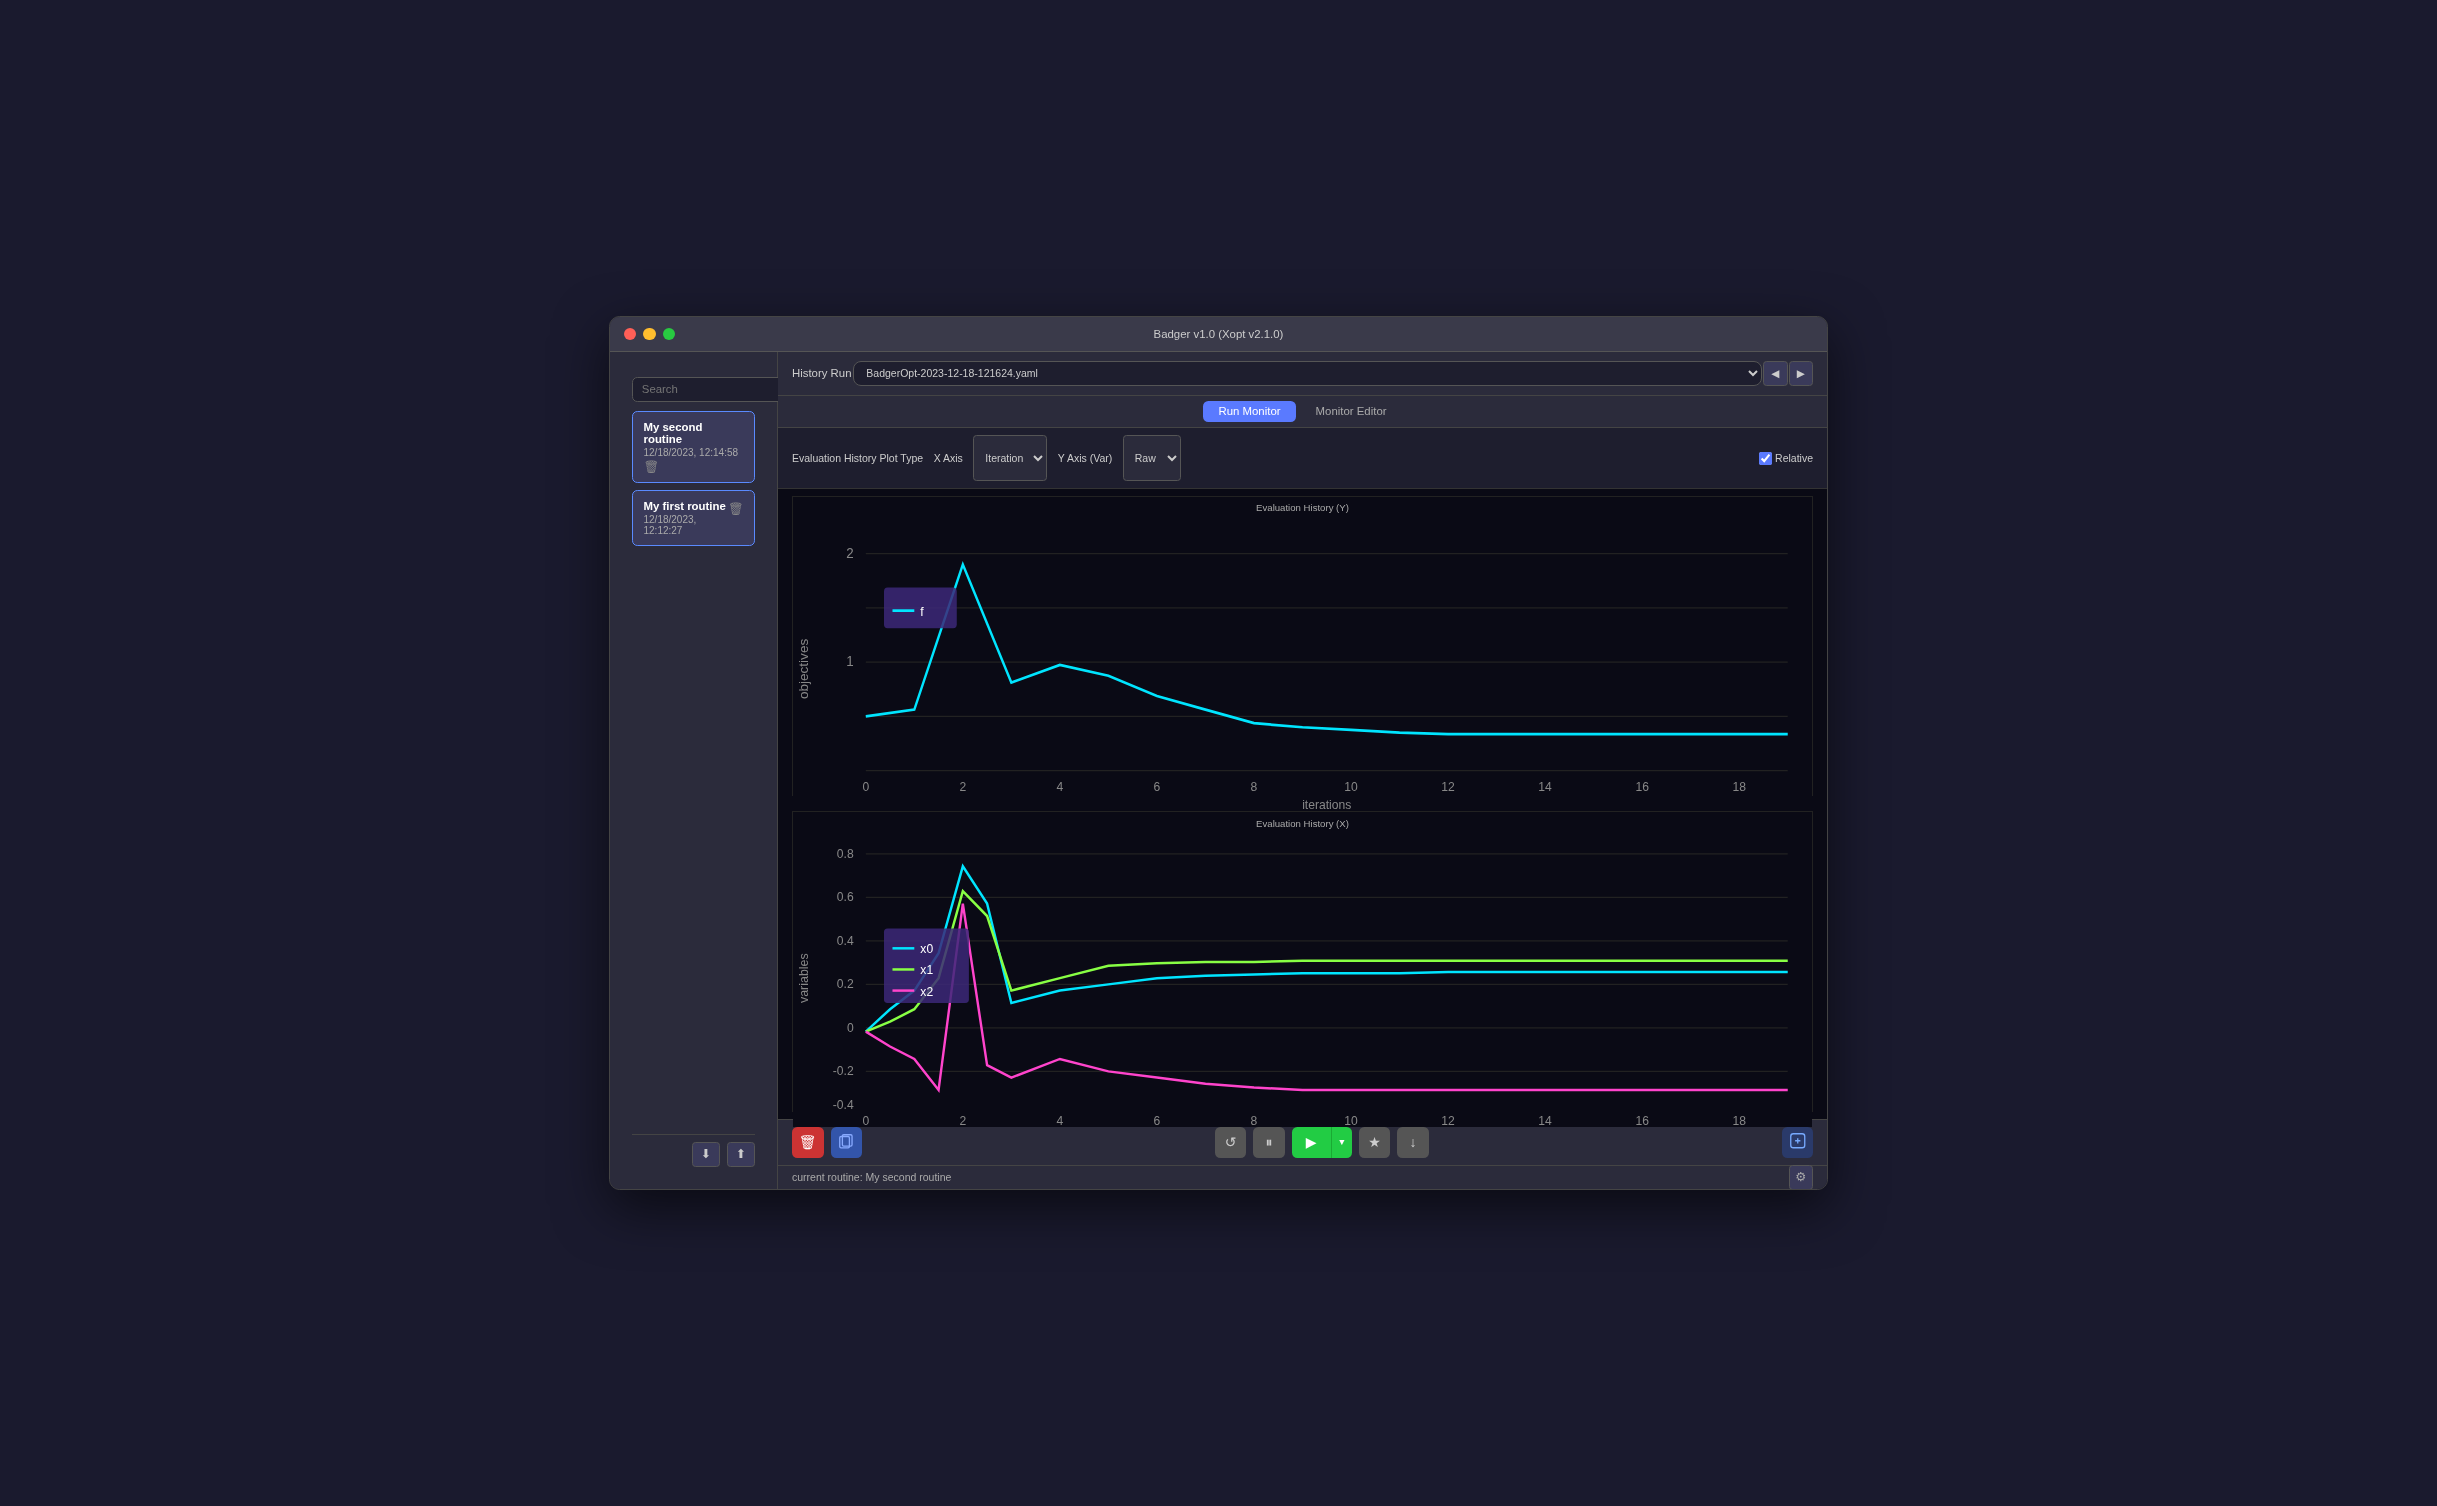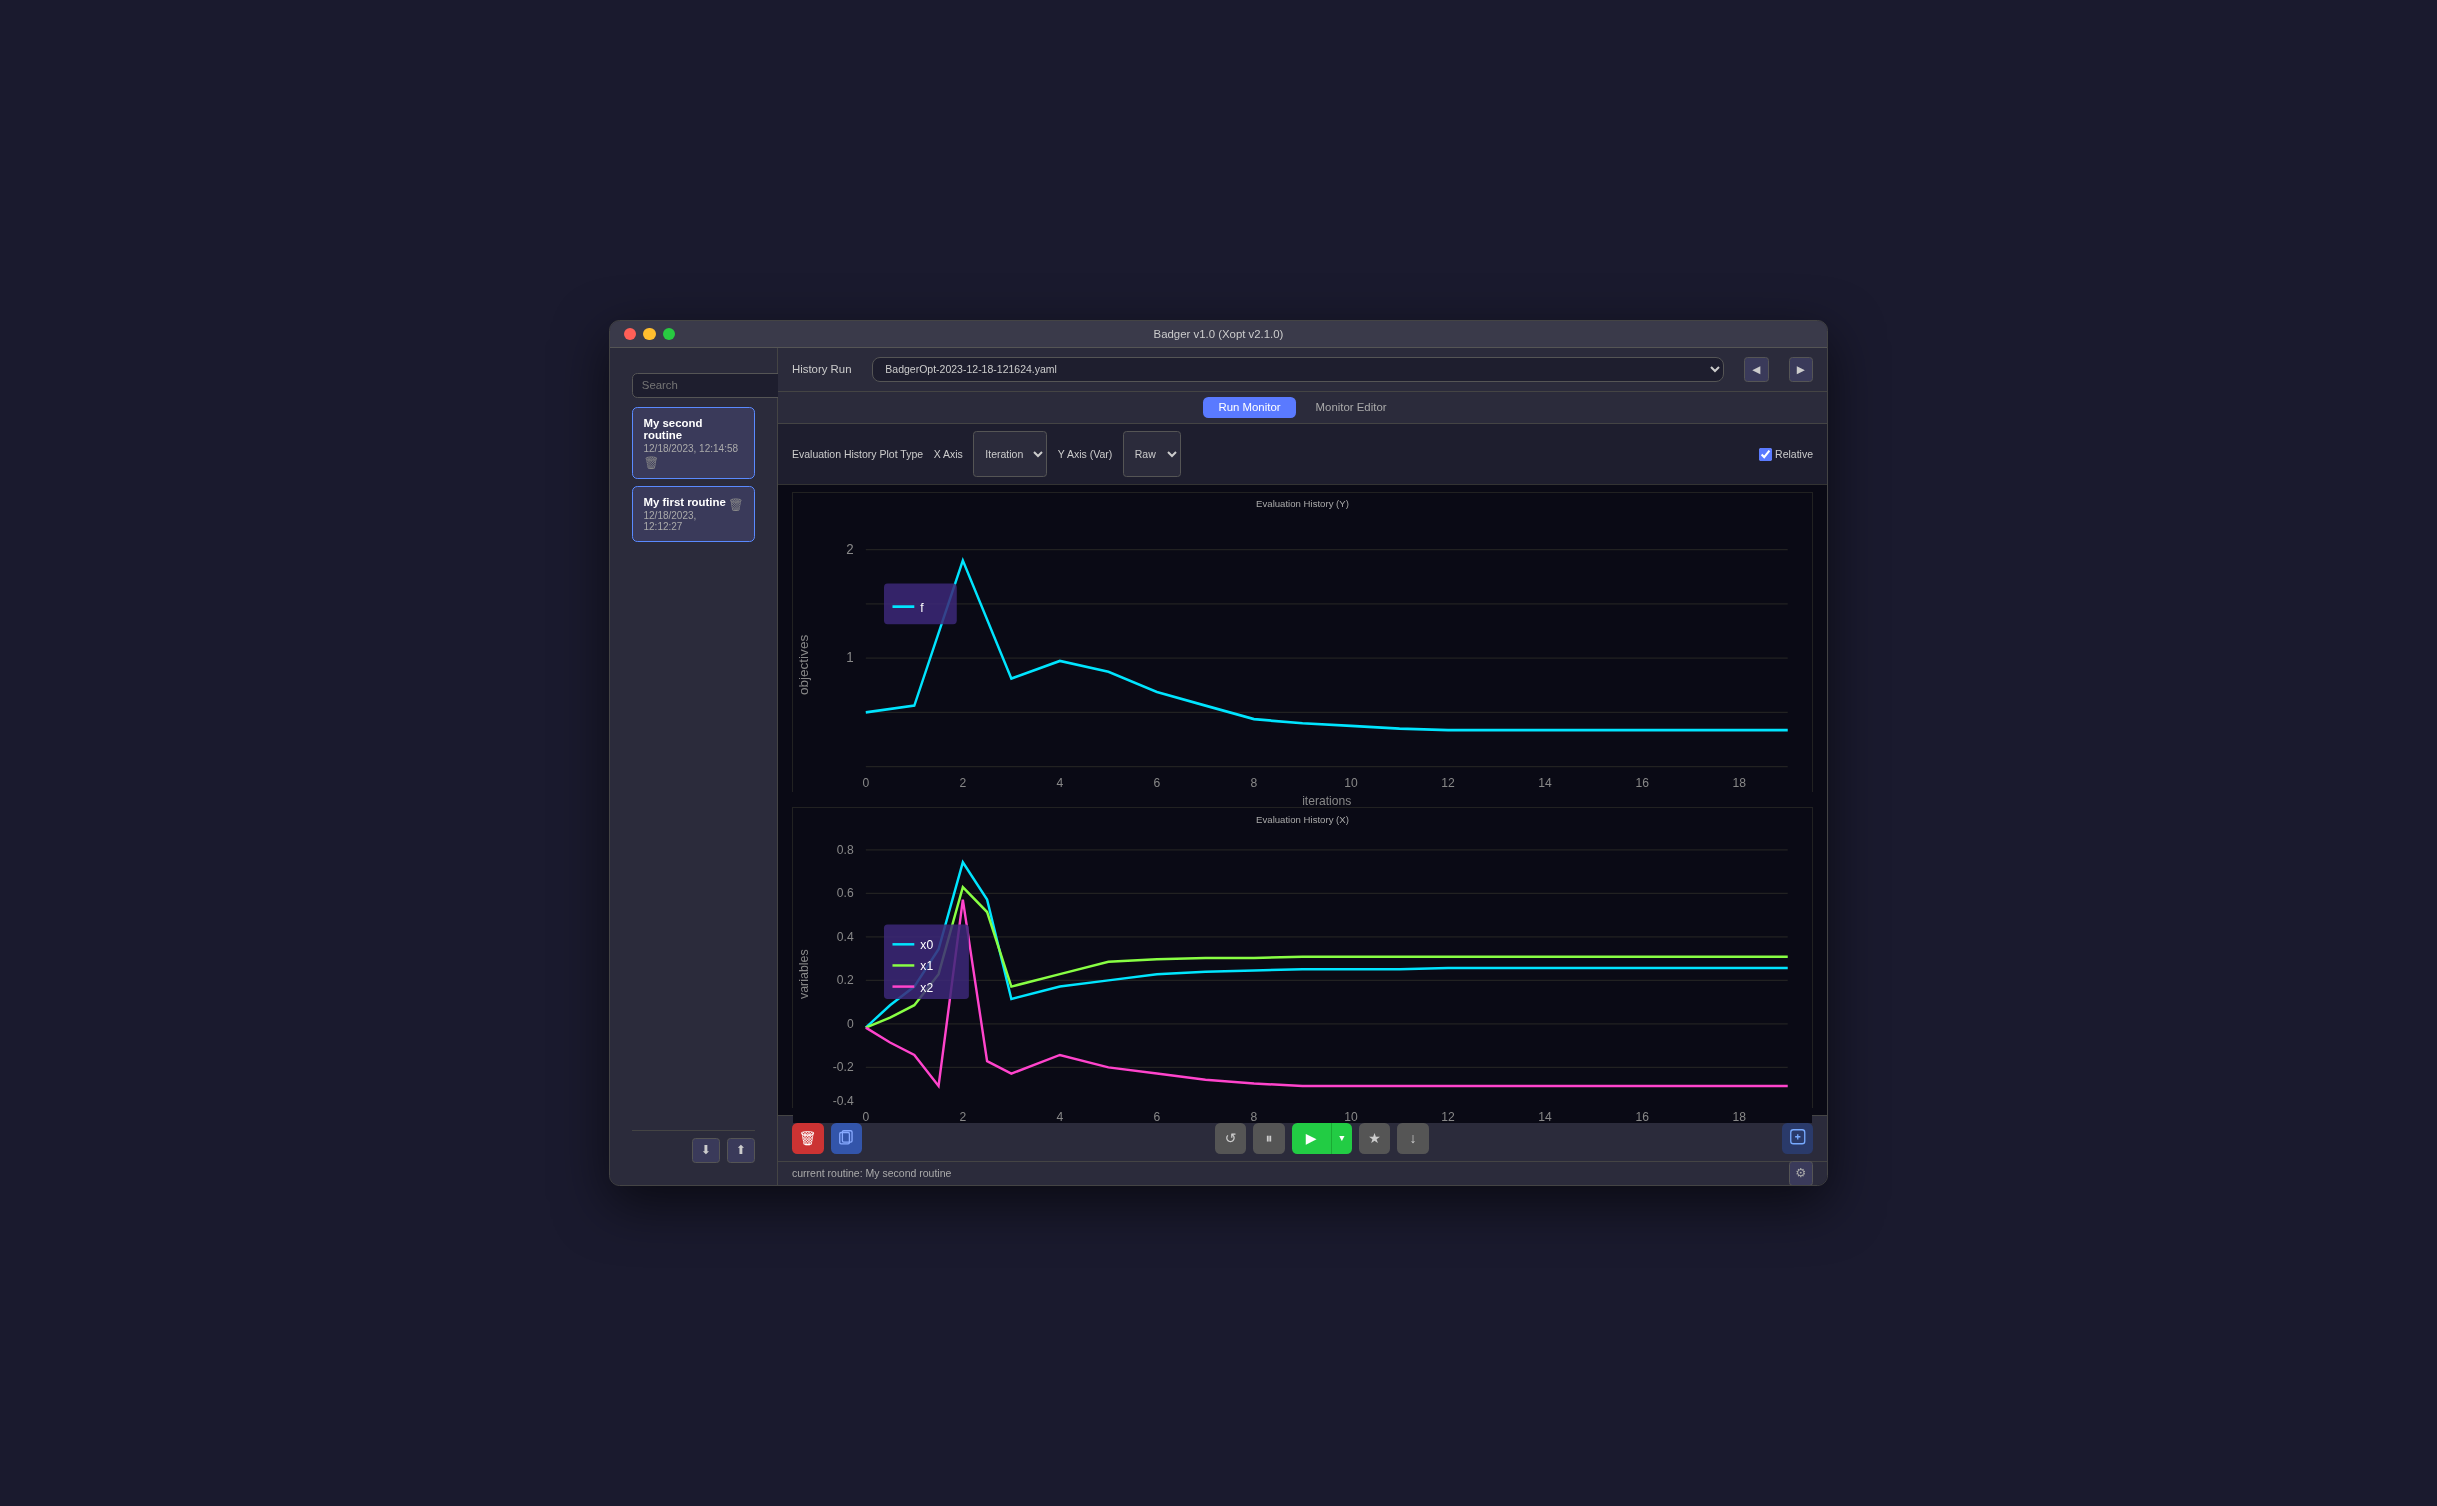--- a/index.html
+++ b/index.html
@@ -15,21 +15,21 @@
     .app-window {
       width: 1219px;
       background: #2b2b3b;
       border-radius: 10.5px;
       overflow: hidden;
       box-shadow: 0 17.5px 53px rgba(0,0,0,0.6);
       border: 0.9px solid #444;
     }
     .title-bar {
       background: #3a3a4a;
-      height: 27px;
+      height: 35px;
       display: flex;
       align-items: center;
       padding: 0 14px;
       position: relative;
       border-bottom: 0.9px solid #555;
     }
     .traffic-lights {
       display: flex;
       gap: 7px;
     }
@@ -152,21 +152,21 @@
       flex: 1;
       display: flex;
       flex-direction: column;
       background: #1e1e2e;
     }
     .top-bar {
       background: #2b2b3b;
       padding: 8.8px 14px;
       display: flex;
       align-items: center;
-      gap: 20px;
+      gap: 1px;
       border-bottom: 0.9px solid #444;
     }
     .top-bar-label {
       color: #ccc;
       font-size: 11.4px;
       white-space: nowrap;
     }
     .history-select {
       flex: 1;
       background: #1e1e2e;

